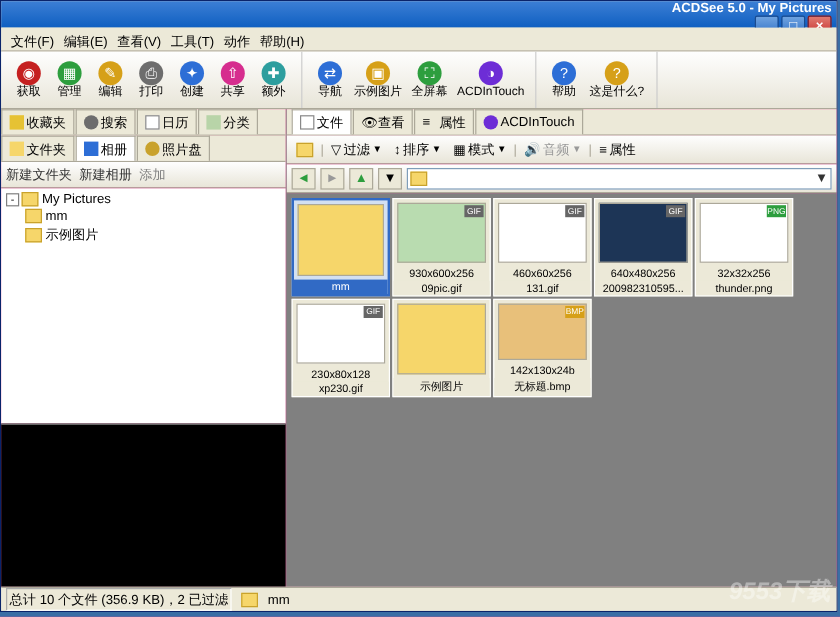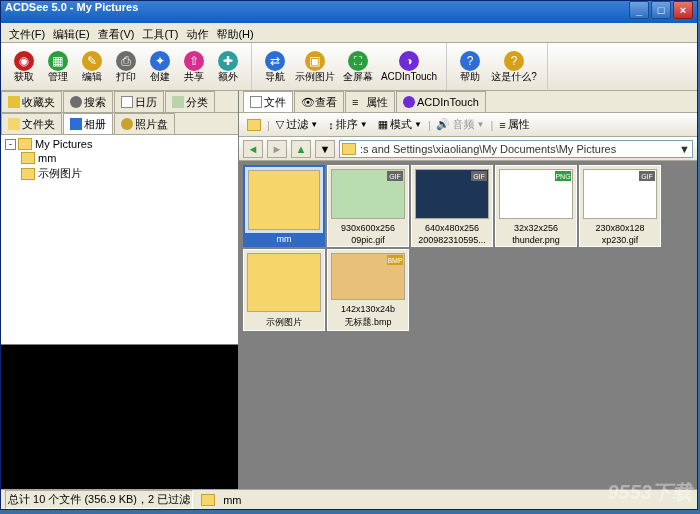--- a/index.html
+++ b/index.html
@@ -1,18 +1,18 @@
 <!DOCTYPE html>
 <html><head>
 <meta charset="utf-8">
 <style>
 * { margin: 0; padding: 0; box-sizing: border-box; font-family: "Microsoft YaHei", Tahoma, sans-serif; font-size: 11px; }
 body { background: #3a6ea5; width: 700px; height: 514px; overflow: hidden; }
 .window { width: 698px; height: 510px; background: #ece9d8; border: 1px solid #0a246a; display: flex; flex-direction: column; }
-.titlebar { height: 22px; background: linear-gradient(#3c7fd5,#0f5fc1); color: #fff; display: flex; align-items: flex-start; padding: 0 4px; font-weight: bold; }
+.titlebar { height: 22px; background: linear-gradient(#3c7fd5,#0f5fc1); color: #fff; display: flex; align-items: flex-end; padding: 0 4px; font-weight: bold; flex-direction: column; }
 .titlebar .title { flex: 1; }
 .titlebar .btns { display: flex; gap: 2px; }
 .titlebar .btn { width: 20px; height: 18px; background: linear-gradient(#6fa3e0,#2d6fc5); border: 1px solid #1a4b8f; border-radius: 2px; display: flex; align-items: center; justify-content: center; color: #fff; font-weight: bold; }
 .titlebar .btn.close { background: linear-gradient(#e07a6f,#c52d2d); border-color: #8f1a1a; }
 .menubar { height: 20px; background: #ece9d8; display: flex; padding: 2px 4px; border-bottom: 1px solid #aca899; }
 .menubar span { padding: 2px 4px; cursor: default; }
 .toolbar { height: 48px; background: linear-gradient(#fefefe,#e8e5d8); display: flex; border-bottom: 1px solid #aca899; }
 .toolbar .grp { display: flex; padding: 2px 6px; border-right: 1px solid #ccc; }
 .tbtn { width: 34px; display: flex; flex-direction: column; align-items: center; justify-content: center; cursor: default; }
 .tbtn .ic { width: 20px; height: 20px; border-radius: 10px; display: flex; align-items: center; justify-content: center; color: #fff; font-size: 12px; }
@@ -161,20 +161,25 @@
           </div>
         <div class="tab active">
             <span class="ti" style="background:#2d6ed6"></span>
             <span>相册</span>
           </div>
         <div class="tab">
             <span class="ti" style="background:#c9a22c;border-radius:50%"></span>
             <span>照片盘</span>
           </div>
       </div>
+      <div class="subtoolbar">
+        <span style="color:#333">新建文件夹</span>
+        <span style="color:#333">新建相册</span>
+        <span>添加</span>
+      </div>
       <div class="tree">
         <div class="tnode">
             <span class="exp">-</span>
             <span class="fic"></span>
             <span>My Pictures</span>
           </div>
         <div class="tnode sub">
             <span class="fic"></span>
             <span>mm</span>
           </div>
@@ -245,37 +250,43 @@
             <span style="color:#999">►</span>
           </div>
         <div class="navbtn">
             <span style="color:#2d9e3e">▲</span>
           </div>
         <div class="navbtn">
             <span>▼</span>
           </div>
         <div class="pathinput">
             <span class="fic2"></span>
-            <span>:s and Settings\xiaoliang\My Documents\My Pictures</span>
             <span style="margin-left:auto">▼</span>
           </div>
       </div>
       <div class="thumbs" id="thumbgrid">
           <div class="thumb sel">
             <div class="img" style="background:#f6d66a"></div>
             <div class="name">mm</div>
           </div>
           <div class="thumb">
             <div class="img" style="background:#b9dcb0">
               <div class="badge" style="background:#666">GIF</div>
             </div>
             <div class="dim">930x600x256</div>
             <div class="name">09pic.gif</div>
           </div>
           <div class="thumb">
+            <div class="img" style="background:#ffffff">
+              <div class="badge" style="background:#666">GIF</div>
+            </div>
+            <div class="dim">460x60x256</div>
+            <div class="name">131.gif</div>
+          </div>
+          <div class="thumb">
             <div class="img" style="background:#1d3556">
               <div class="badge" style="background:#666">GIF</div>
             </div>
             <div class="dim">640x480x256</div>
             <div class="name">200982310595...</div>
           </div>
           <div class="thumb">
             <div class="img" style="background:#ffffff">
               <div class="badge" style="background:#2d9e3e">PNG</div>
             </div>

